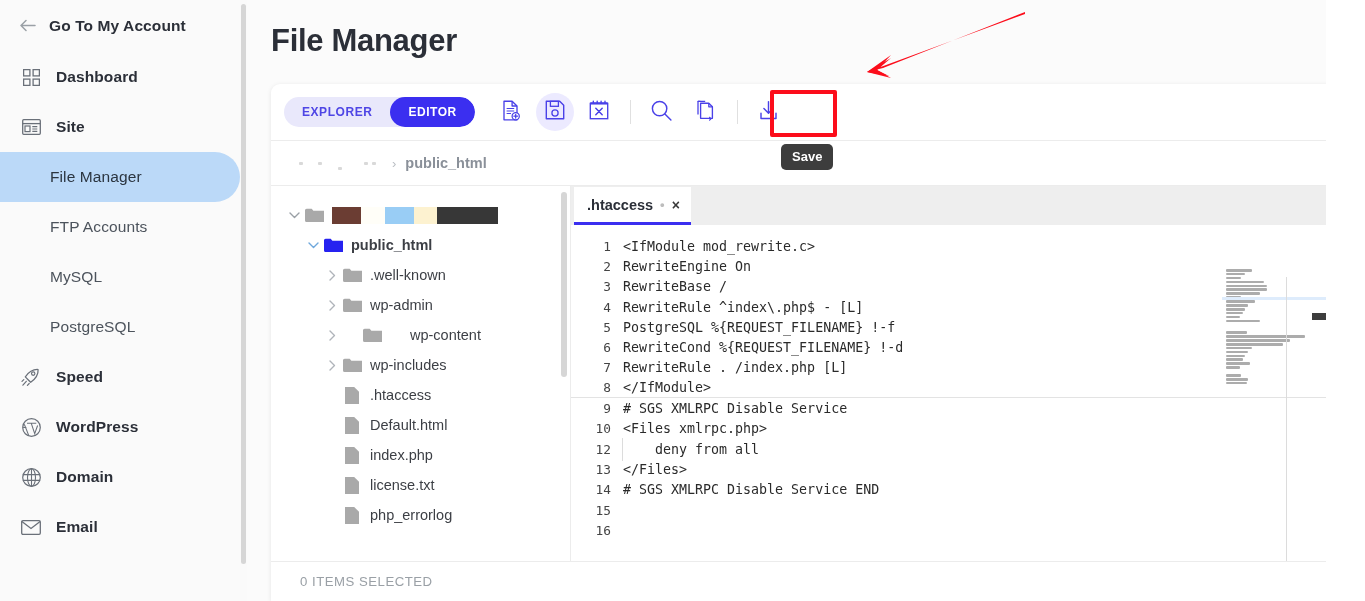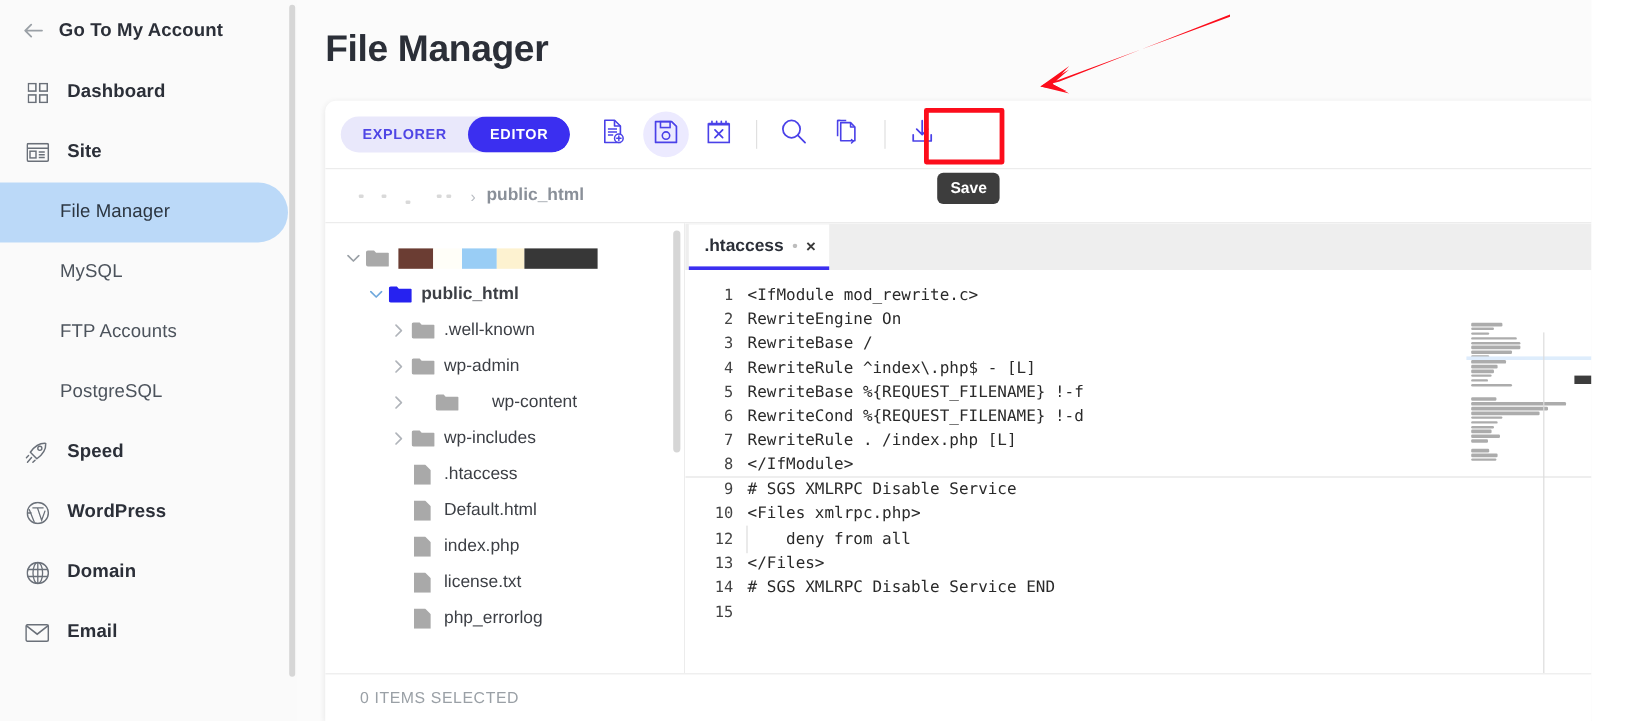--- a/index.html
+++ b/index.html
@@ -242,24 +242,24 @@
             <path d="M10.3 7.6h5M10.3 10h5M10.3 12.3h5" stroke="#6a7079" stroke-width="1.2"></path>
           </svg>
         </span>
         <span class="lbl">Site</span>
       </div>
 
       <div class="nav-sub active">
         <span class="lbl">File Manager</span>
       </div>
       <div class="nav-sub">
+        <span class="lbl">FTP Accounts</span>
+      </div>
+      <div class="nav-sub">
         <span class="lbl">MySQL</span>
-      </div>
-      <div class="nav-sub">
-        <span class="lbl">FTP Accounts</span>
       </div>
       <div class="nav-sub">
         <span class="lbl">PostgreSQL</span>
       </div>
 
 
       <div class="nav-item">
         <span class="ico">
           <svg width="20" height="19" viewBox="0 0 20 19" fill="none">
             <path d="M7.6 12.2L4.3 8.9c4.3-6.1 9.5-7.6 12.8-7.4.2 3.3-1.3 8.5-7.4 12.8l-2.1-2.1z" stroke="#6a7079" stroke-width="1.25" stroke-linejoin="round"></path>
@@ -570,21 +570,21 @@
             <div class="cline">
                 <span class="cno">3</span>
                 <span class="ctxt">RewriteBase /</span>
               </div>
             <div class="cline">
                 <span class="cno">4</span>
                 <span class="ctxt">RewriteRule ^index\.php$ - [L]</span>
               </div>
             <div class="cline">
                 <span class="cno">5</span>
-                <span class="ctxt">RewriteBase %{REQUEST_FILENAME} !-f</span>
+                <span class="ctxt">PostgreSQL %{REQUEST_FILENAME} !-f</span>
               </div>
             <div class="cline">
                 <span class="cno">6</span>
                 <span class="ctxt">RewriteCond %{REQUEST_FILENAME} !-d</span>
               </div>
             <div class="cline">
                 <span class="cno">7</span>
                 <span class="ctxt">RewriteRule . /index.php [L]</span>
               </div>
             <div class="cline cursor">
@@ -606,20 +606,24 @@
             <div class="cline">
                 <span class="cno">13</span>
                 <span class="ctxt">&lt;/Files&gt;</span>
               </div>
             <div class="cline">
                 <span class="cno">14</span>
                 <span class="ctxt"># SGS XMLRPC Disable Service END</span>
               </div>
             <div class="cline">
                 <span class="cno">15</span>
+                <span class="ctxt"></span>
+              </div>
+            <div class="cline">
+                <span class="cno">16</span>
                 <span class="ctxt"></span>
               </div>
             <div class="cline"></div>
 
             <div id="minimap">
                 <div class="mline" style="width: 30%;"></div>
                 <div class="mline" style="width: 22%;"></div>
                 <div class="mline" style="width: 18%;"></div>
                 <div class="mline" style="width: 44%;"></div>
                 <div class="mline" style="width: 48%;"></div>

